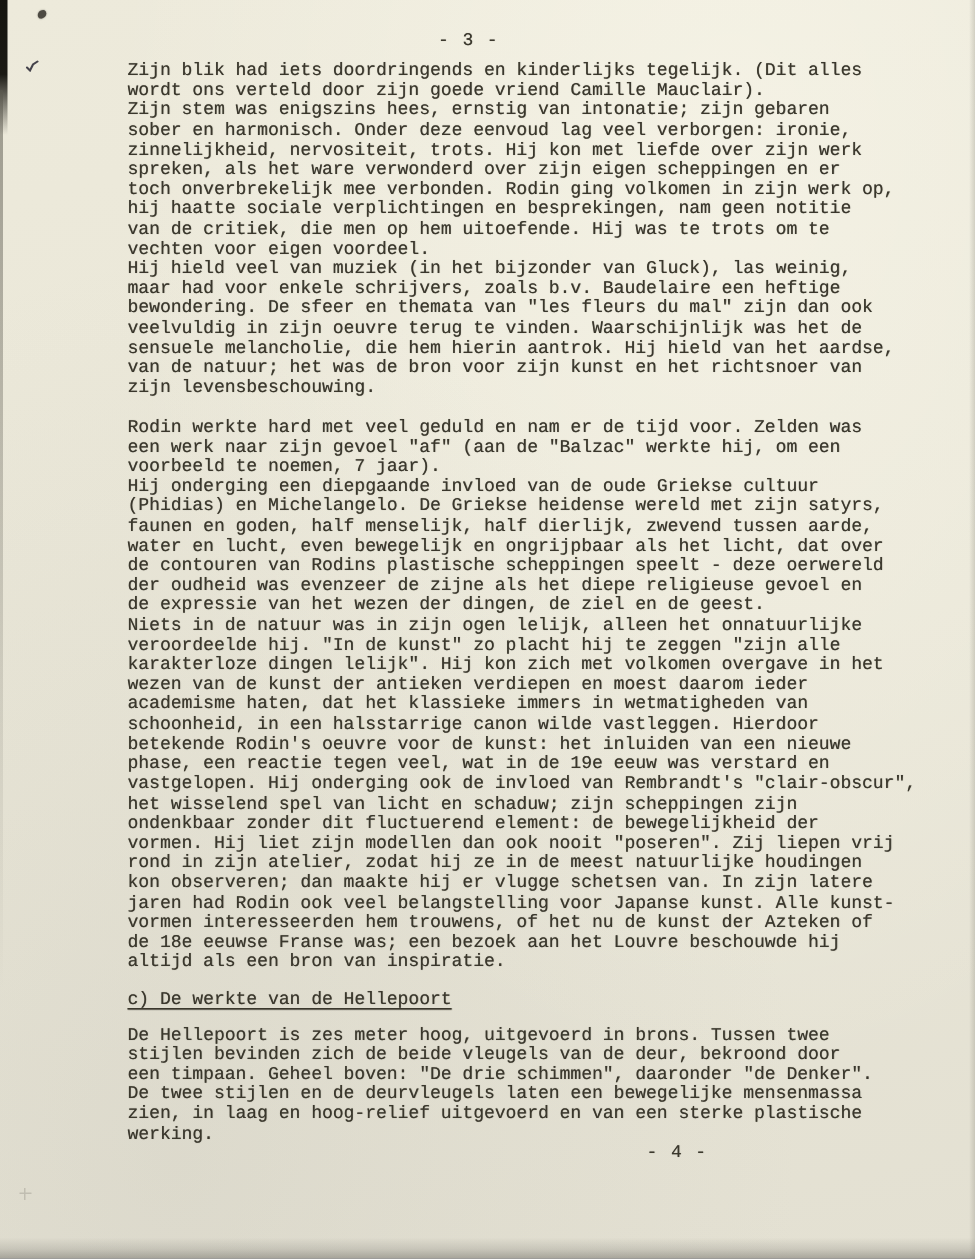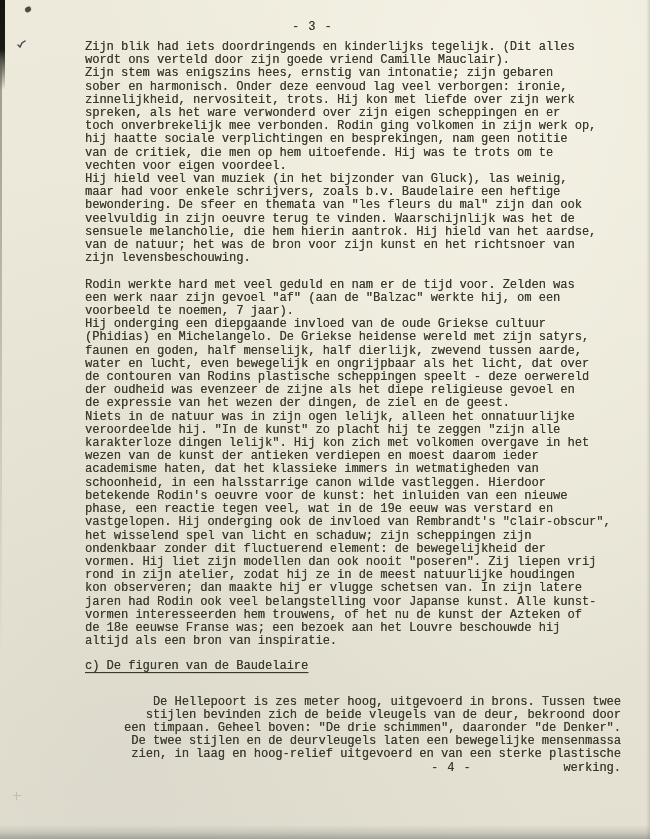--- a/index.html
+++ b/index.html
@@ -71,21 +71,21 @@
   }
   .para-1 { margin: 0 0 13.2px 0; }
   .para-2 { margin: 0 0 8px 0; font-family: Liberation Mono, monospace; }
   .section-heading {
     display: inline-block;
     margin: 0 0 10px 0;
     text-decoration: underline;
     text-underline-offset: 2.5px;
     text-decoration-thickness: 1px;
   }
-  .para-3 { margin: 12px; text-align: right; }
+  .para-3 { margin: 0; }
 </style>
 </head>
 <body>
 
 <div id="scan">
 
   <div class="edge-left-dark"></div>
   <div class="edge-left-hairline"></div>
   <div class="edge-bottom"></div>
   <div class="edge-right"></div>
@@ -139,21 +139,21 @@
 vastgelopen. Hij onderging ook de invloed van Rembrandt's "clair-obscur",
 het wisselend spel van licht en schaduw; zijn scheppingen zijn
 ondenkbaar zonder dit fluctuerend element: de bewegelijkheid der
 vormen. Hij liet zijn modellen dan ook nooit "poseren". Zij liepen vrij
 rond in zijn atelier, zodat hij ze in de meest natuurlijke houdingen
 kon observeren; dan maakte hij er vlugge schetsen van. In zijn latere
 jaren had Rodin ook veel belangstelling voor Japanse kunst. Alle kunst-
 vormen interesseerden hem trouwens, of het nu de kunst der Azteken of
 de 18e eeuwse Franse was; een bezoek aan het Louvre beschouwde hij
 altijd als een bron van inspiratie.</div>
-    <div class="typewritten section-heading">c) De figuren van de Baudelaire</div>
+    <div class="typewritten section-heading">c) De werkte van de Hellepoort</div>
     <div class="typewritten para-3">De Hellepoort is zes meter hoog, uitgevoerd in brons. Tussen twee
 stijlen bevinden zich de beide vleugels van de deur, bekroond door
 een timpaan. Geheel boven: "De drie schimmen", daaronder "de Denker".
 De twee stijlen en de deurvleugels laten een bewegelijke mensenmassa
 zien, in laag en hoog-relief uitgevoerd en van een sterke plastische
 werking.</div>
   </div>
 
   <div class="typewritten page-num-bottom">- 4 -</div>
 

